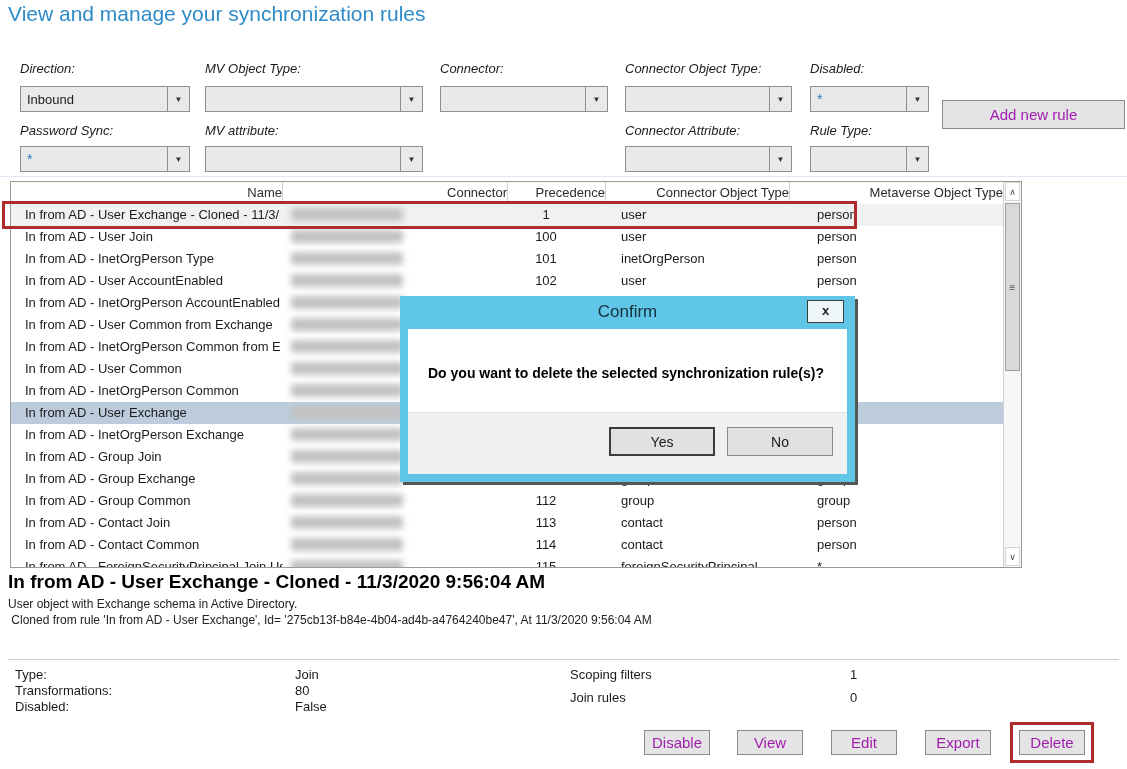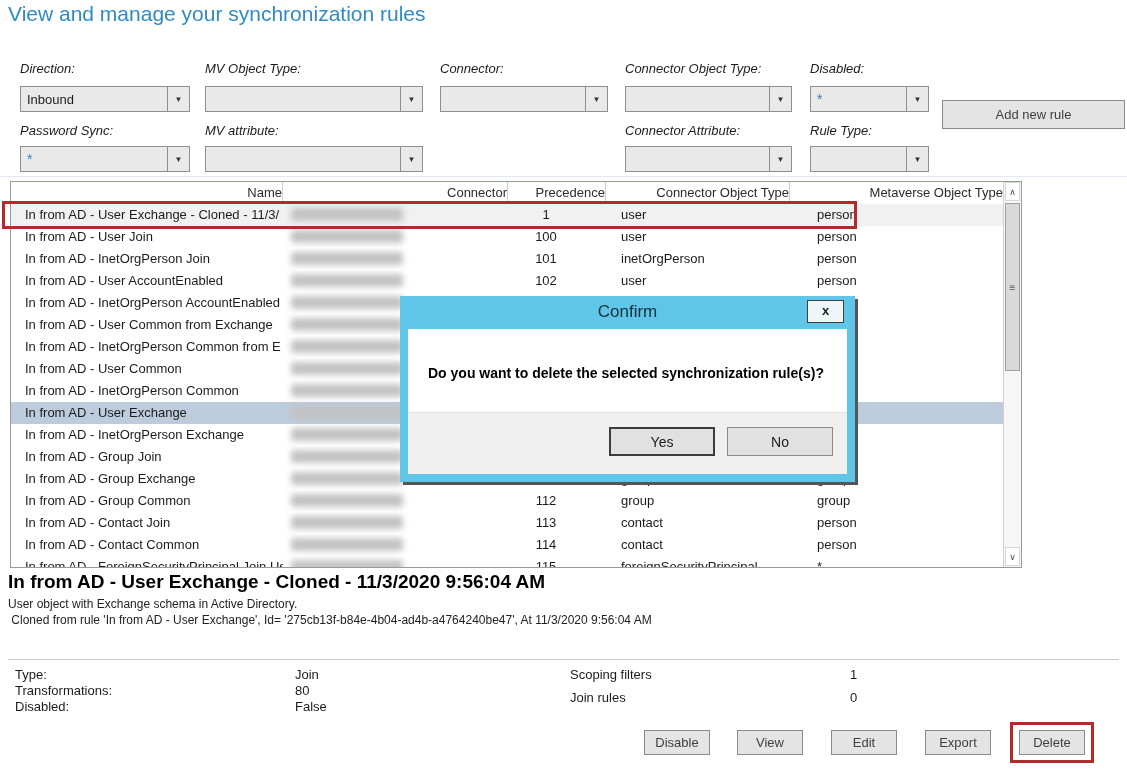--- a/index.html
+++ b/index.html
@@ -7,21 +7,21 @@
        font-family:"Liberation Sans","DejaVu Sans",sans-serif;color:#1b1b1b;}
   .page-title{position:absolute;left:8px;top:2px;font-size:21px;color:#2e8bc8;}
   .flabel{position:absolute;font-size:13px;color:#1b1b1b;font-style:italic;}
   .combo{position:absolute;height:26px;background:#e9e9e9;border:1px solid #8f8f8f;
          box-sizing:border-box;display:flex;align-items:center;}
   .cval{flex:1;font-size:13px;padding-left:6px;overflow:hidden;white-space:nowrap;}
   .combo.star .cval{color:#2f7fc3;font-size:14px;}
   .carrow{width:21px;height:100%;border-left:1px solid #8f8f8f;display:flex;align-items:center;
           justify-content:center;font-size:8px;color:#333;background:#e9e9e9;}
   .btn{position:absolute;background:#e4e4e4;border:1px solid #8a8a8a;box-sizing:border-box;
-       font-size:13px;display:flex;align-items:center;justify-content:center;color:#404040;}
+       font-size:15px;display:flex;align-items:center;justify-content:center;color:#a21caf;}
   .filter-divider{position:absolute;left:0;top:176px;width:1127px;height:1px;background:#dde9f4;}
   
   .table{position:absolute;left:10px;top:181px;width:1012px;height:387px;border:1px solid #999;
          box-sizing:border-box;overflow:hidden;background:#fff;}
   .thead{display:flex;height:22px;border-bottom:1px solid #e0e0e0;}
   .hcell{box-sizing:border-box;font-size:13px;line-height:21px;text-align:right;color:#2b2b2b;
          border-right:1px solid #d0d0d0;overflow:hidden;white-space:nowrap;}
   .tbody{position:absolute;left:0;top:22px;right:18px;bottom:0;overflow:hidden;}
   .trow{display:flex;height:22px;line-height:22px;white-space:nowrap;background:#fff;}
   .trow.annotated{background:#f1f1f1;}
@@ -143,21 +143,21 @@
           <div class="tcell mot">person</div>
         </div>
         <div class="trow">
           <div class="tcell name">In from AD - User Join</div>
           <div class="tcell connector"><span class="blur-chip"></span></div>
           <div class="tcell precedence">100</div>
           <div class="tcell cot">user</div>
           <div class="tcell mot">person</div>
         </div>
         <div class="trow">
-          <div class="tcell name">In from AD - InetOrgPerson Join</div>
+          <div class="tcell name">In from AD - InetOrgPerson Type</div>
           <div class="tcell connector"><span class="blur-chip"></span></div>
           <div class="tcell precedence">101</div>
           <div class="tcell cot">inetOrgPerson</div>
           <div class="tcell mot">person</div>
         </div>
         <div class="trow">
           <div class="tcell name">In from AD - User AccountEnabled</div>
           <div class="tcell connector"><span class="blur-chip"></span></div>
           <div class="tcell precedence">102</div>
           <div class="tcell cot">user</div>

